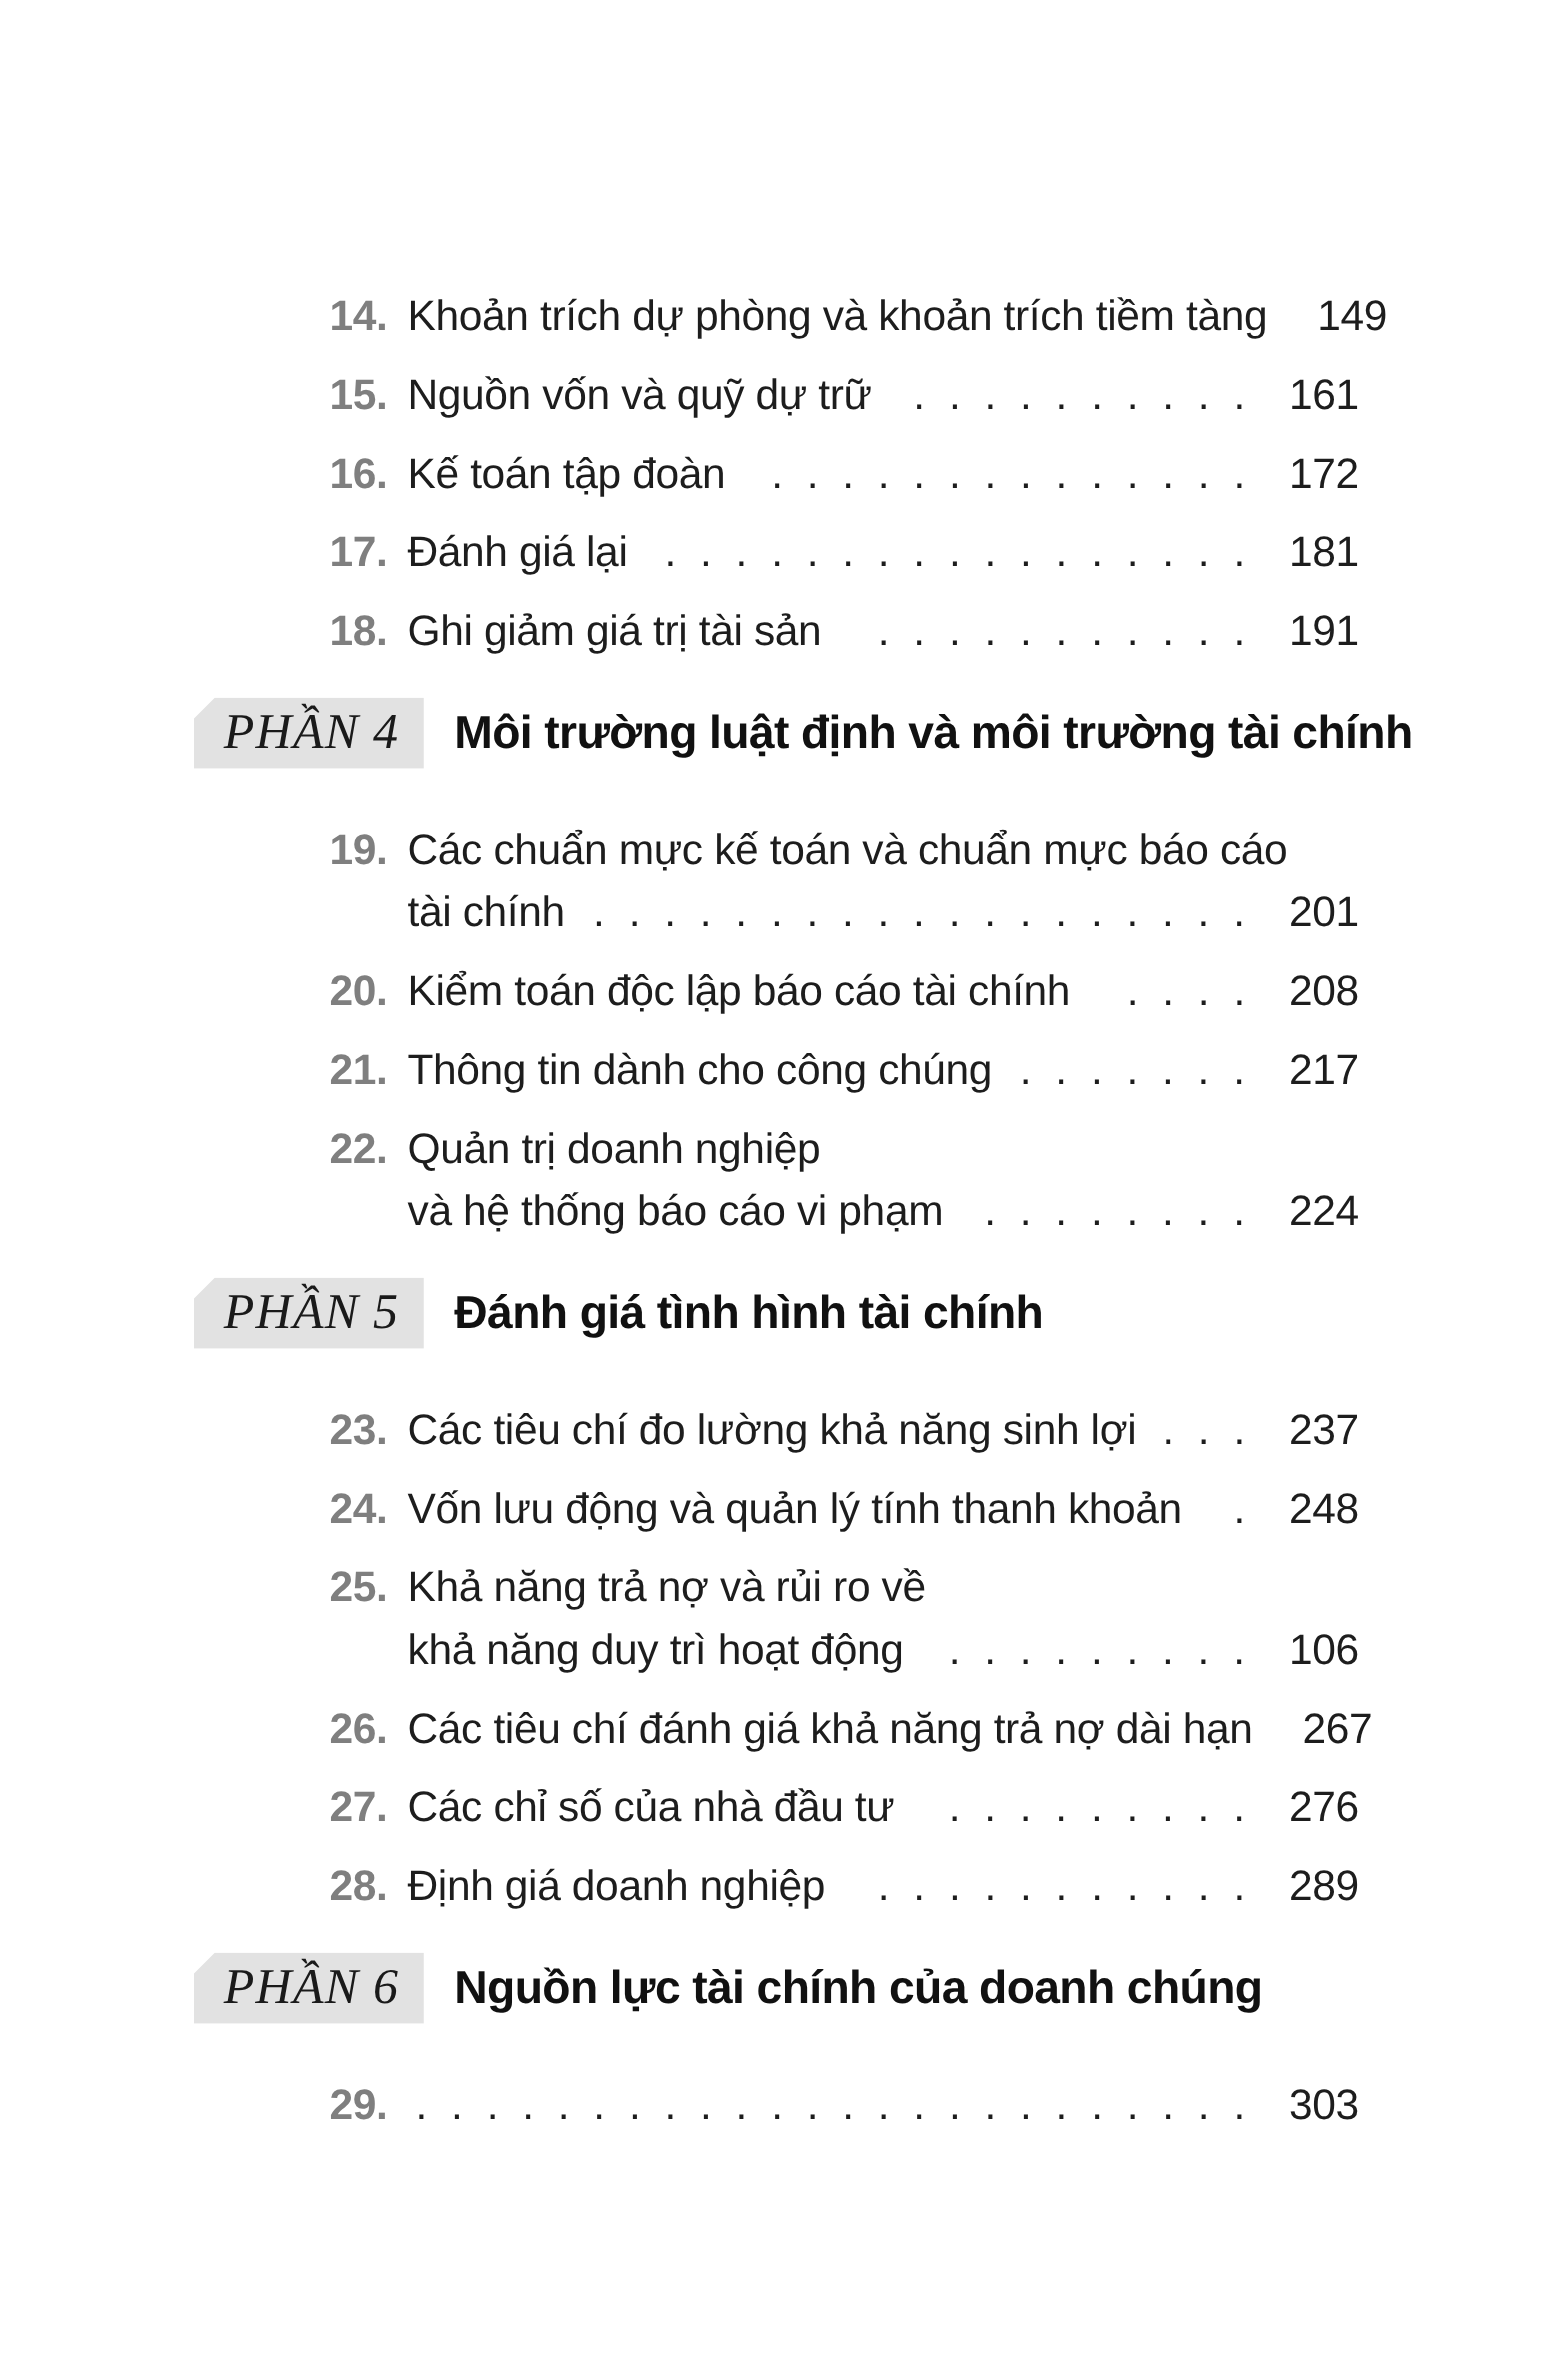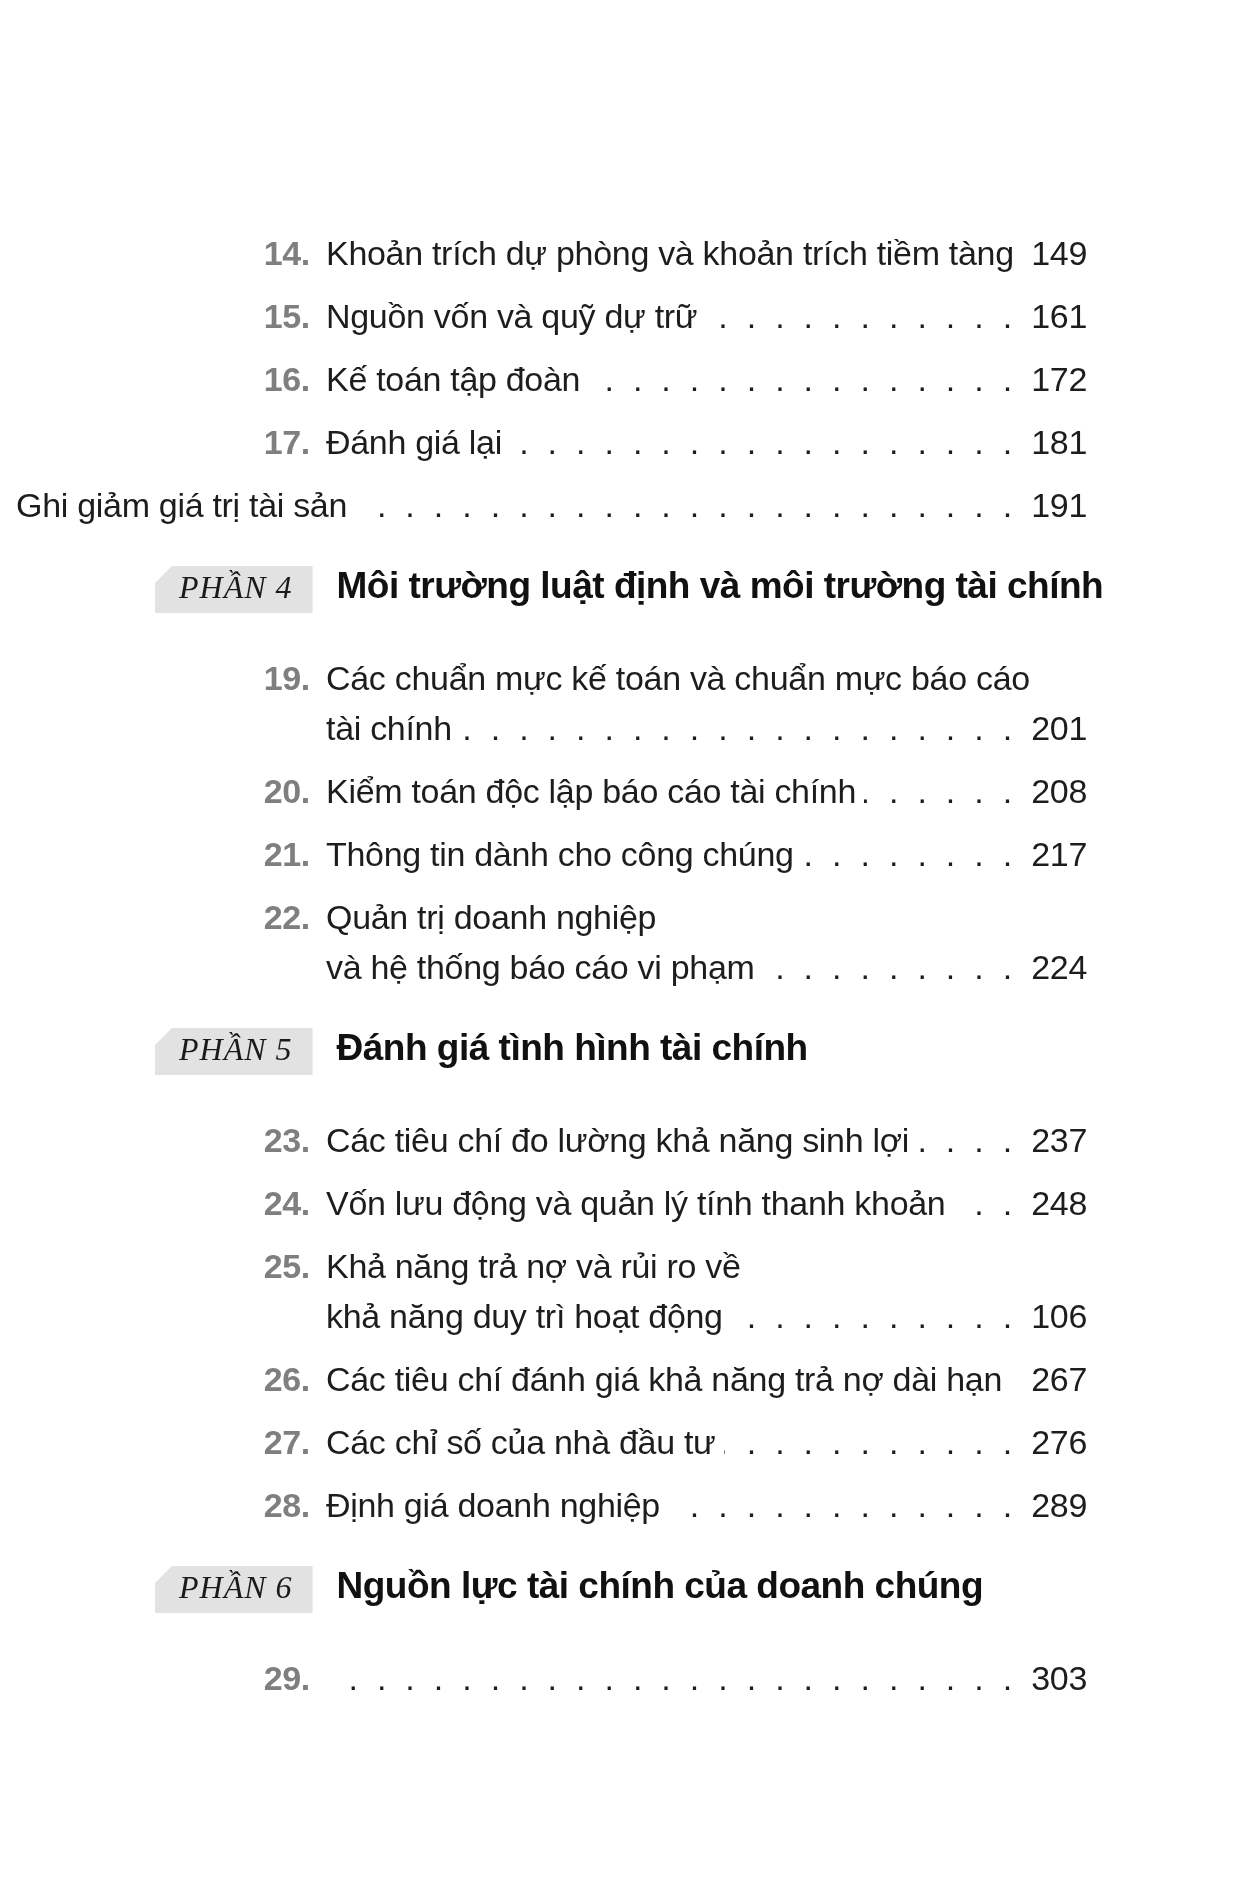--- a/index.html
+++ b/index.html
@@ -31,20 +31,21 @@
   }
   .lines {
     flex: 1;
     margin-left: 16px;
     min-width: 0;
   }
   .line {
     display: flex;
     align-items: baseline;
     line-height: 50px;
+    gap: 16px;
   }
   .txt { flex: none; white-space: nowrap; }
   .dots {
     flex: 1 1 0;
     min-width: 0;
     overflow: hidden;
     white-space: nowrap;
     direction: rtl;
     letter-spacing: 19px;
     margin-left: 8px;
@@ -59,21 +60,21 @@
     align-items: baseline;
     margin: 22px 0 40px 0;
   }
   .badge {
     flex: none;
     margin-left: 155px;
     background: #e2e2e2;
     color: #1a1a1a;
     font-family: "Liberation Serif", serif;
     font-style: italic;
-    font-size: 32px;
+    font-size: 40px;
     letter-spacing: 1px;
     padding: 3px 20px 7px 24px;
     clip-path: polygon(17px 0, 100% 0, 100% 100%, 0 100%, 0 17px);
     text-align: center;
   }
   .section-title {
     margin-left: 24px;
     font-weight: bold;
     font-size: 37px;
     letter-spacing: -0.5px;
@@ -121,20 +122,21 @@
     <span class="num">17.</span>
     <span class="lines">
           <span class="line">
     <span class="txt">Đánh giá lại</span>
     <span class="dots">......................................................................</span>
     <span class="pagenum">181</span>
   </span>
         </span>
   </div>
       <div class="item">
+    <span class="num">18.</span>
     <span class="lines">
           <span class="line">
     <span class="txt">Ghi giảm giá trị tài sản</span>
     <span class="dots">......................................................................</span>
     <span class="pagenum">191</span>
   </span>
         </span>
   </div>
       <div class="section-header">
     <span class="badge">PHẦN 4</span>

